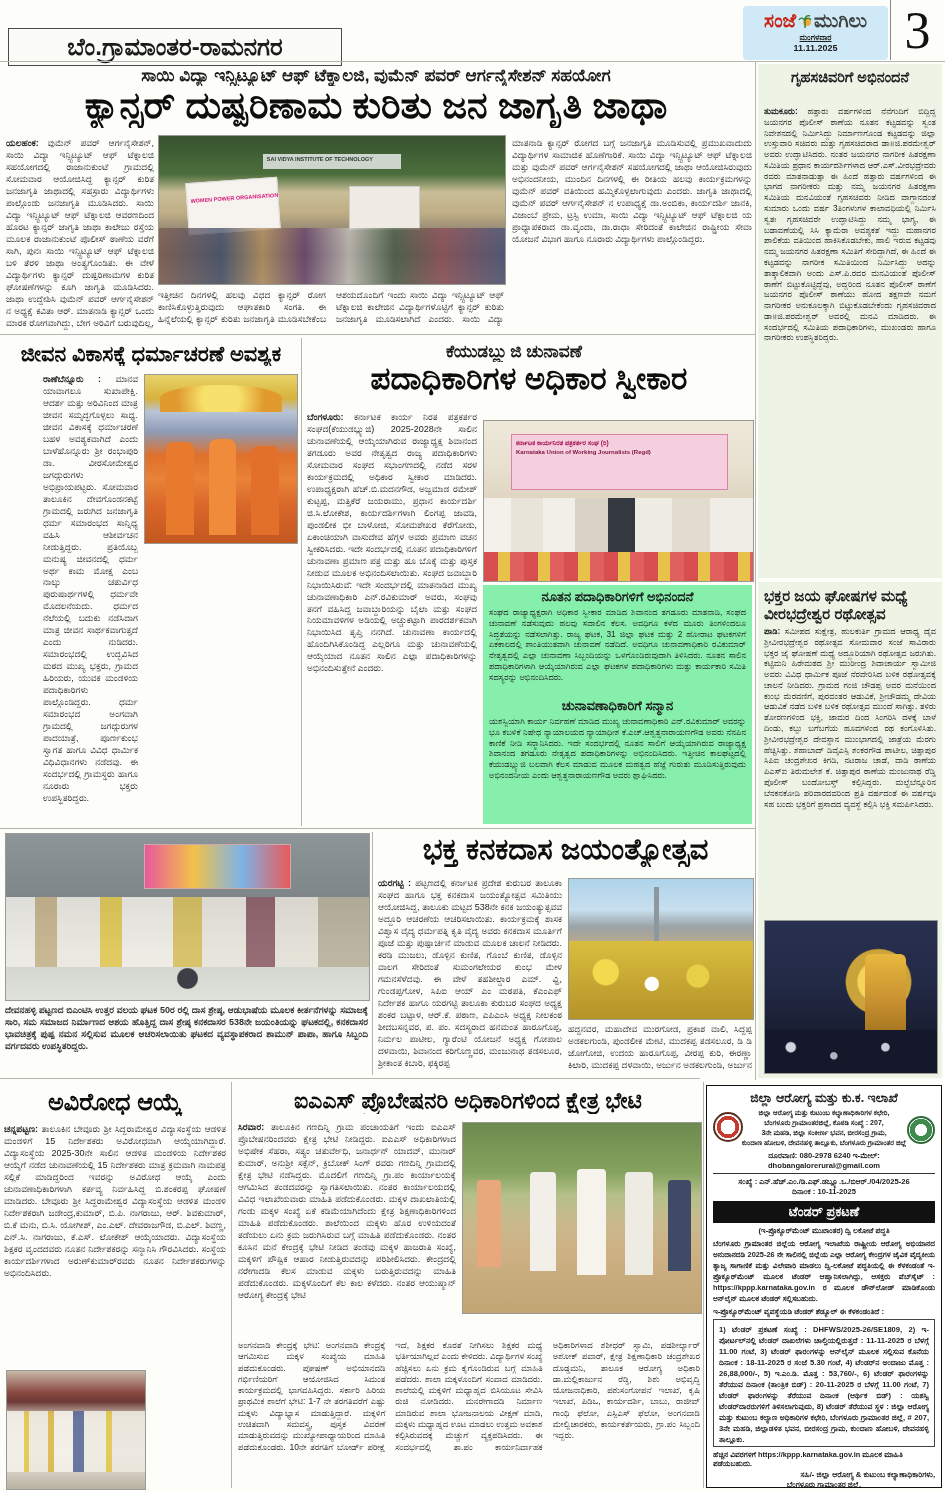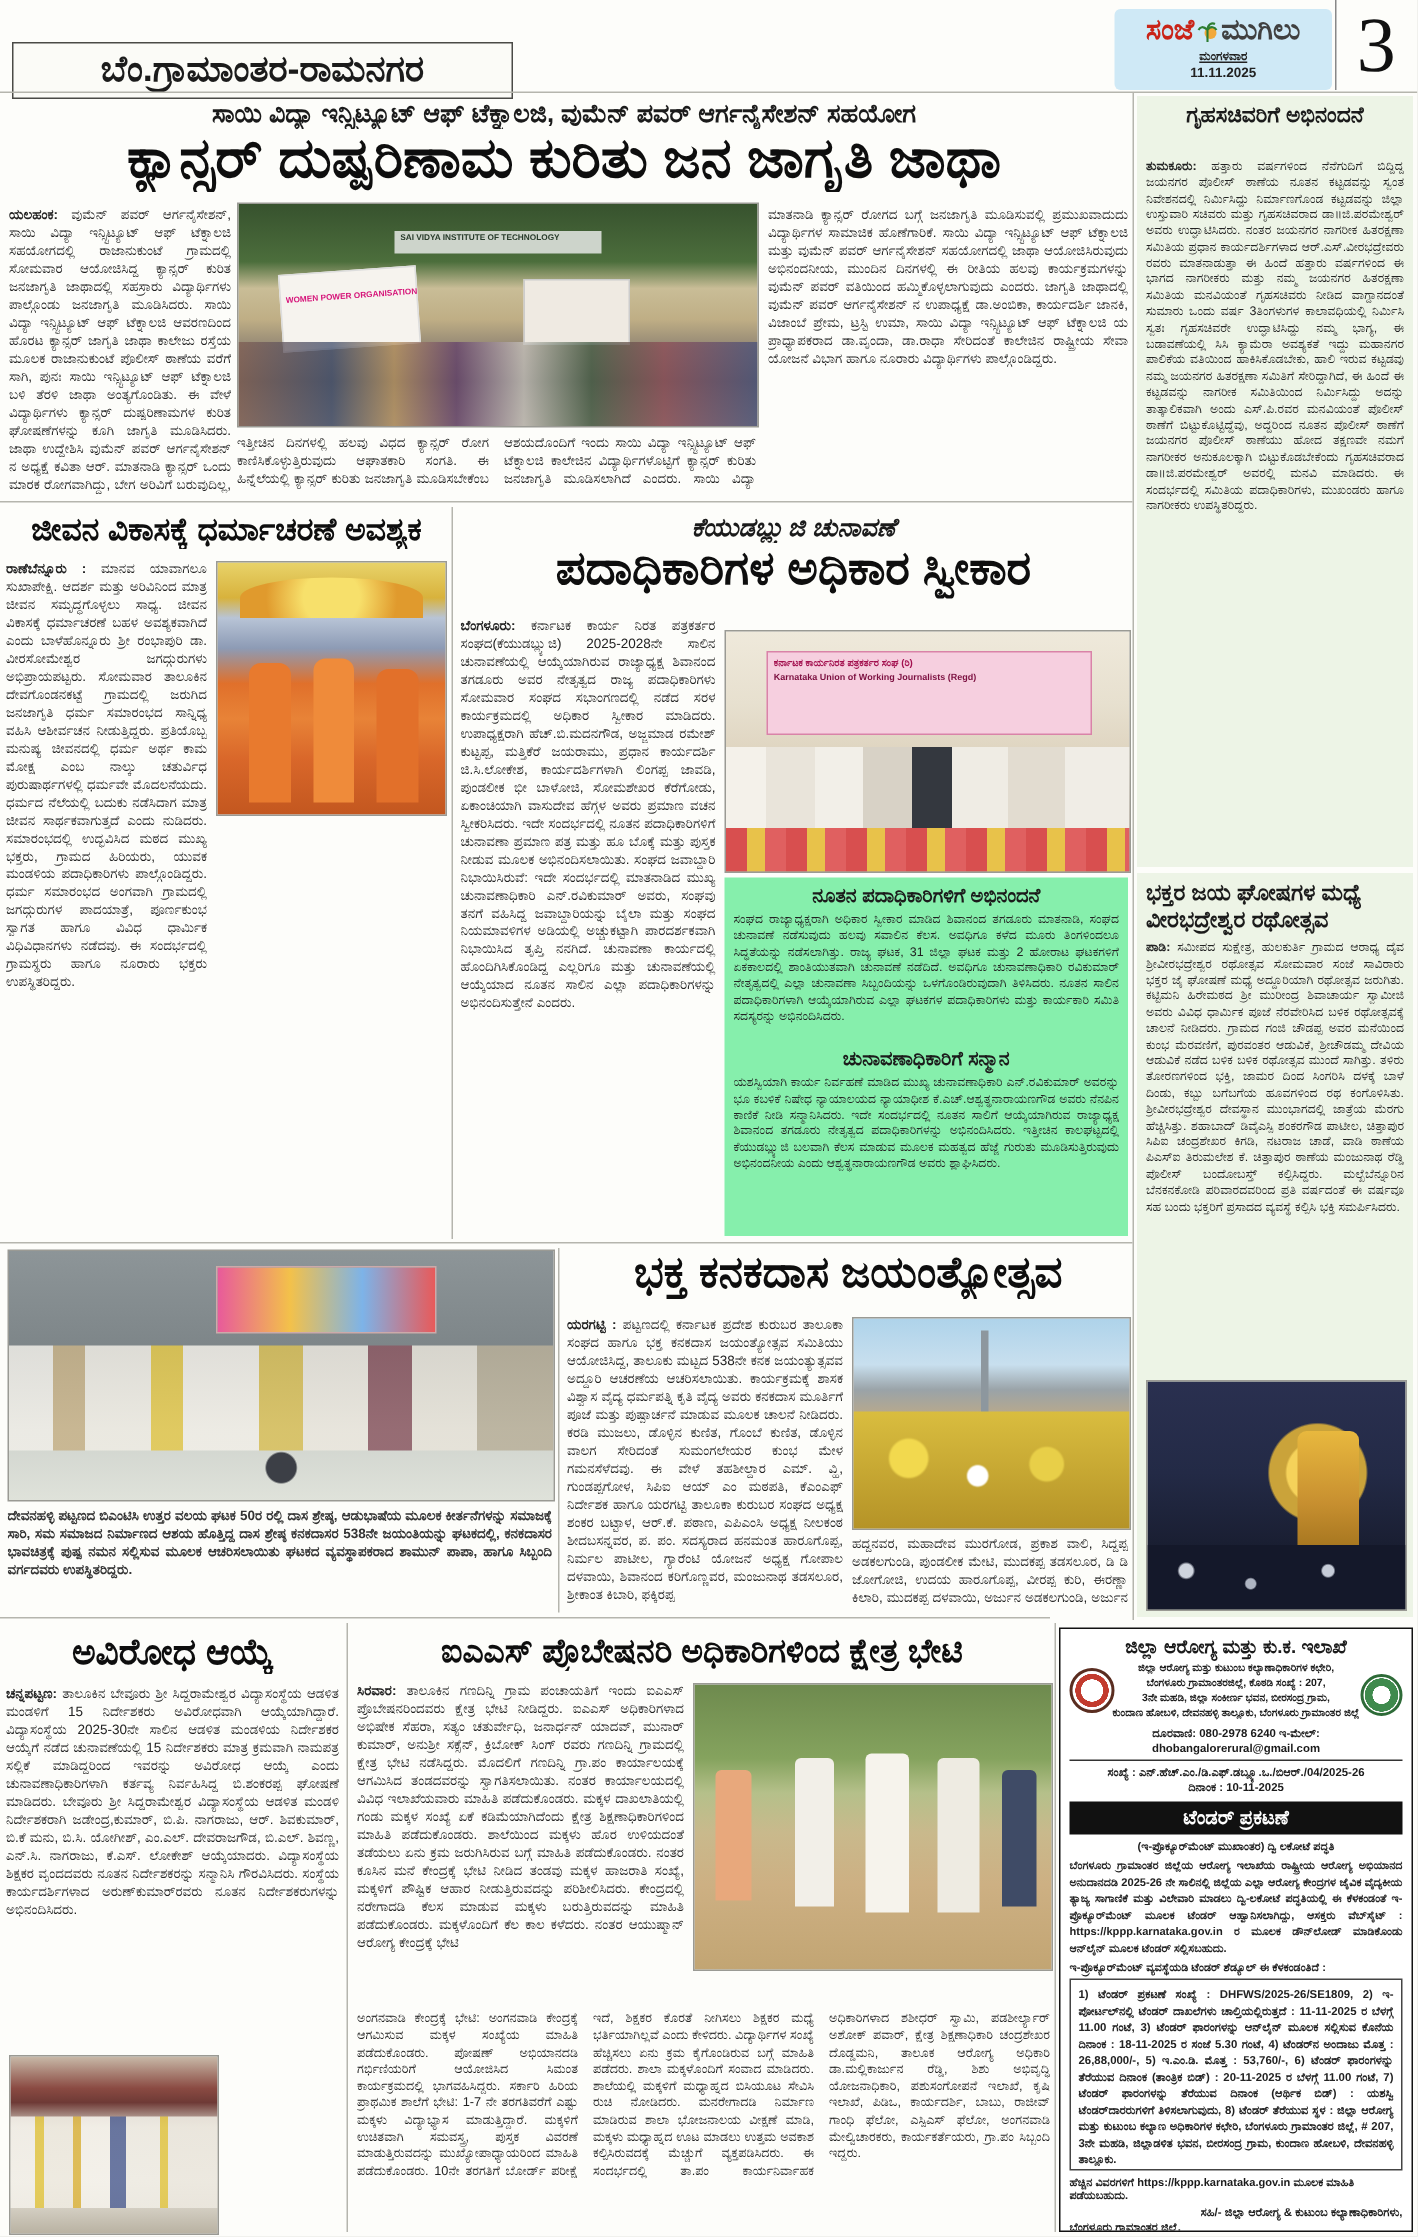--- a/index.html
+++ b/index.html
@@ -74,28 +74,28 @@
   <div class="abs hline" style="left:0;top:334px;width:755px;"></div>
 
   <div class="abs headline" style="left:4px;top:342px;width:294px;font-size:21px;text-align:center;">ಜೀವನ ವಿಕಾಸಕ್ಕೆ ಧರ್ಮಾಚರಣೆ ಅವಶ್ಯಕ</div>
   <div class="abs" style="left:4px;top:374px;width:294px;height:448px;overflow:hidden;">
     <div class="photo" style="position:relative;float:right;width:152px;height:168px;margin:0 0 4px 6px;background:linear-gradient(180deg,#e8d36a 0%,#d8b23c 14%,#b8c4d6 22%,#8d9bb5 34%,#e0702b 48%,#e88337 62%,#d9672a 78%,#c3571f 100%);">
       <div class="abs" style="left:10%;top:6%;width:80%;height:16%;background:radial-gradient(circle at 50% 50%,#f7e06b 0 30%,#e09a2d 70%);border-radius:50% 50% 0 0;"></div>
       <div class="abs" style="left:14%;top:40%;width:18%;height:55%;background:#e87a2e;border-radius:8px 8px 0 0;"></div>
       <div class="abs" style="left:42%;top:38%;width:18%;height:57%;background:#ef8b3a;border-radius:8px 8px 0 0;"></div>
       <div class="abs" style="left:70%;top:42%;width:18%;height:53%;background:#e2702a;border-radius:8px 8px 0 0;"></div>
     </div>
-    <div class="body-text" style="height:100%;">
+    <div class="body-text" style="height:100%;margin-left:39px;">
       <span class="dateline">ರಾಣೆಬೆನ್ನೂರು :</span>
       <span>ಮಾನವ ಯಾವಾಗಲೂ ಸುಖಾಪೇಕ್ಷಿ. ಆದರ್ಶ ಮತ್ತು ಅರಿವಿನಿಂದ ಮಾತ್ರ ಜೀವನ ಸಮೃದ್ಧಗೊಳ್ಳಲು ಸಾಧ್ಯ. ಜೀವನ ವಿಕಾಸಕ್ಕೆ ಧರ್ಮಾಚರಣೆ ಬಹಳ ಅವಶ್ಯಕವಾಗಿದೆ ಎಂದು ಬಾಳೆಹೊನ್ನೂರು ಶ್ರೀ ರಂಭಾಪುರಿ ಡಾ. ವೀರಸೋಮೇಶ್ವರ ಜಗದ್ಗುರುಗಳು ಅಭಿಪ್ರಾಯಪಟ್ಟರು. ಸೋಮವಾರ ತಾಲೂಕಿನ ದೇವಗೊಂಡನಕಟ್ಟೆ ಗ್ರಾಮದಲ್ಲಿ ಜರುಗಿದ ಜನಜಾಗೃತಿ ಧರ್ಮ ಸಮಾರಂಭದ ಸಾನ್ನಿಧ್ಯ ವಹಿಸಿ ಆಶೀರ್ವಚನ ನೀಡುತ್ತಿದ್ದರು. ಪ್ರತಿಯೊಬ್ಬ ಮನುಷ್ಯ ಜೀವನದಲ್ಲಿ ಧರ್ಮ ಅರ್ಥ ಕಾಮ ಮೋಕ್ಷ ಎಂಬ ನಾಲ್ಕು ಚತುರ್ವಿಧ ಪುರುಷಾರ್ಥಗಳಲ್ಲಿ ಧರ್ಮವೇ ಮೊದಲನೆಯದು. ಧರ್ಮದ ನೆಲೆಯಲ್ಲಿ ಬದುಕು ನಡೆಸಿದಾಗ ಮಾತ್ರ ಜೀವನ ಸಾರ್ಥಕವಾಗುತ್ತದೆ ಎಂದು ನುಡಿದರು. ಸಮಾರಂಭದಲ್ಲಿ ಉದ್ಭವಿಸಿದ ಮಠದ ಮುಖ್ಯ ಭಕ್ತರು, ಗ್ರಾಮದ ಹಿರಿಯರು, ಯುವಕ ಮಂಡಳಿಯ ಪದಾಧಿಕಾರಿಗಳು ಪಾಲ್ಗೊಂಡಿದ್ದರು. ಧರ್ಮ ಸಮಾರಂಭದ ಅಂಗವಾಗಿ ಗ್ರಾಮದಲ್ಲಿ ಜಗದ್ಗುರುಗಳ ಪಾದಯಾತ್ರೆ, ಪೂರ್ಣಕುಂಭ ಸ್ವಾಗತ ಹಾಗೂ ವಿವಿಧ ಧಾರ್ಮಿಕ ವಿಧಿವಿಧಾನಗಳು ನಡೆದವು. ಈ ಸಂದರ್ಭದಲ್ಲಿ ಗ್ರಾಮಸ್ಥರು ಹಾಗೂ ನೂರಾರು ಭಕ್ತರು ಉಪಸ್ಥಿತರಿದ್ದರು.</span>
     </div>
   </div>
   <div class="abs vline" style="left:301px;top:338px;height:488px;"></div>
 
-  <div class="abs kicker" style="left:305px;top:342px;width:448px;font-size:17px;font-style:italic;">ಕೆಯುಡಬ್ಲ್ಯುಜಿ ಚುನಾವಣೆ</div>
+  <div class="abs kicker" style="left:290px;top:342px;width:448px;font-size:17px;">ಕೆಯುಡಬ್ಲ್ಯುಜಿ ಚುನಾವಣೆ</div>
   <div class="abs headline center" style="left:305px;top:360px;width:448px;font-size:31px;line-height:1.25;">ಪದಾಧಿಕಾರಿಗಳ ಅಧಿಕಾರ ಸ್ವೀಕಾರ</div>
 
   <div class="abs body-text" style="left:307px;top:412px;width:170px;height:412px;">
     <span class="dateline">ಬೆಂಗಳೂರು:</span>
     <span>ಕರ್ನಾಟಕ ಕಾರ್ಯ ನಿರತ ಪತ್ರಕರ್ತರ ಸಂಘದ(ಕೆಯುಡಬ್ಲ್ಯುಜಿ) 2025-2028ನೇ ಸಾಲಿನ ಚುನಾವಣೆಯಲ್ಲಿ ಆಯ್ಕೆಯಾಗಿರುವ ರಾಜ್ಯಾಧ್ಯಕ್ಷ ಶಿವಾನಂದ ತಗಡೂರು ಅವರ ನೇತೃತ್ವದ ರಾಜ್ಯ ಪದಾಧಿಕಾರಿಗಳು ಸೋಮವಾರ ಸಂಘದ ಸಭಾಂಗಣದಲ್ಲಿ ನಡೆದ ಸರಳ ಕಾರ್ಯಕ್ರಮದಲ್ಲಿ ಅಧಿಕಾರ ಸ್ವೀಕಾರ ಮಾಡಿದರು. ಉಪಾಧ್ಯಕ್ಷರಾಗಿ ಹೆಚ್.ಬಿ.ಮದನಗೌಡ, ಅಜ್ಜಮಾಡ ರಮೇಶ್ ಕುಟ್ಟಪ್ಪ, ಮತ್ತಿಕೆರೆ ಜಯರಾಮು, ಪ್ರಧಾನ ಕಾರ್ಯದರ್ಶಿ ಜಿ.ಸಿ.ಲೋಕೇಶ, ಕಾರ್ಯದರ್ಶಿಗಳಾಗಿ ಲಿಂಗಪ್ಪ ಜಾವಡಿ, ಪುಂಡಲೀಕ ಭೀ ಬಾಳೋಜಿ, ಸೋಮಶೇಖರ ಕೆರೆಗೋಡು, ಏಕಾಂಚಿಯಾಗಿ ವಾಸುದೇವ ಹೆಗ್ಗಳ ಅವರು ಪ್ರಮಾಣ ವಚನ ಸ್ವೀಕರಿಸಿದರು. ಇದೇ ಸಂದರ್ಭದಲ್ಲಿ ನೂತನ ಪದಾಧಿಕಾರಿಗಳಿಗೆ ಚುನಾವಣಾ ಪ್ರಮಾಣ ಪತ್ರ ಮತ್ತು ಹೂ ಬೊಕ್ಕೆ ಮತ್ತು ಪುಸ್ತಕ ನೀಡುವ ಮೂಲಕ ಅಭಿನಂದಿಸಲಾಯಿತು. ಸಂಘದ ಜವಾಬ್ದಾರಿ ನಿಭಾಯಿಸಿರುವೆ: ಇದೇ ಸಂದರ್ಭದಲ್ಲಿ ಮಾತನಾಡಿದ ಮುಖ್ಯ ಚುನಾವಣಾಧಿಕಾರಿ ಎನ್.ರವಿಕುಮಾರ್ ಅವರು, ಸಂಘವು ತನಗೆ ವಹಿಸಿದ್ದ ಜವಾಬ್ದಾರಿಯನ್ನು ಬೈಲಾ ಮತ್ತು ಸಂಘದ ನಿಯಮಾವಳಿಗಳ ಅಡಿಯಲ್ಲಿ ಅಚ್ಚುಕಟ್ಟಾಗಿ ಪಾರದರ್ಶಕವಾಗಿ ನಿಭಾಯಿಸಿದ ತೃಪ್ತಿ ನನಗಿದೆ. ಚುನಾವಣಾ ಕಾರ್ಯದಲ್ಲಿ ಹೊಂದಿಗಿಸಿಕೊಂಡಿದ್ದ ಎಲ್ಲರಿಗೂ ಮತ್ತು ಚುನಾವಣೆಯಲ್ಲಿ ಆಯ್ಕೆಯಾದ ನೂತನ ಸಾಲಿನ ಎಲ್ಲಾ ಪದಾಧಿಕಾರಿಗಳನ್ನು ಅಭಿನಂದಿಸುತ್ತೇನೆ ಎಂದರು.</span>
   </div>
 
   <div class="photo" style="left:483px;top:420px;width:269px;height:160px;background:linear-gradient(180deg,#efe9db 0%,#e7e0cf 30%,#ddd2bd 55%,#8a6a4a 82%,#6e4f33 100%);">
     <div class="abs" style="left:10%;top:8%;width:80%;height:34%;background:#f6cfdf;border:1px solid #d983a8;">
       <div class="overlay" style="left:4px;top:4px;font-size:6.5px;color:#a3114f;">ಕರ್ನಾಟಕ ಕಾರ್ಯನಿರತ ಪತ್ರಕರ್ತರ ಸಂಘ (ರಿ)</div>
@@ -202,17 +202,17 @@
     <div class="t" style="font-size:7.4px;font-weight:bold;margin-top:3px;">(ಇ-ಪ್ರೊಕ್ಯೂರ್‌ಮೆಂಟ್ ಮುಖಾಂತರ) ದ್ವಿ ಲಕೋಟೆ ಪದ್ಧತಿ</div>
     <div style="font-size:7.4px;line-height:1.5;text-align:justify;font-weight:bold;color:#222;margin-top:3px;">ಬೆಂಗಳೂರು ಗ್ರಾಮಾಂತರ ಜಿಲ್ಲೆಯ ಆರೋಗ್ಯ ಇಲಾಖೆಯ ರಾಷ್ಟ್ರೀಯ ಆರೋಗ್ಯ ಅಭಿಯಾನದ ಅನುದಾನದಡಿ 2025-26 ನೇ ಸಾಲಿನಲ್ಲಿ ಜಿಲ್ಲೆಯ ಎಲ್ಲಾ ಆರೋಗ್ಯ ಕೇಂದ್ರಗಳ ಜೈವಿಕ ವೈದ್ಯಕೀಯ ತ್ಯಾಜ್ಯ ಸಾಗಾಣಿಕೆ ಮತ್ತು ವಿಲೇವಾರಿ ಮಾಡಲು ದ್ವಿ-ಲಕೋಟೆ ಪದ್ಧತಿಯಲ್ಲಿ ಈ ಕೆಳಕಂಡಂತೆ ಇ-ಪ್ರೊಕ್ಯೂರ್‌ಮೆಂಟ್ ಮೂಲಕ ಟೆಂಡರ್ ಆಹ್ವಾನಿಸಲಾಗಿದ್ದು, ಆಸಕ್ತರು ವೆಬ್‌ಸೈಟ್ : https://kppp.karnataka.gov.in ರ ಮೂಲಕ ಡೌನ್‌ಲೋಡ್ ಮಾಡಿಕೊಂಡು ಆನ್‌ಲೈನ್ ಮೂಲಕ ಟೆಂಡರ್ ಸಲ್ಲಿಸಬಹುದು.</div>
     <div style="font-size:7.4px;font-weight:bold;margin-top:3px;">ಇ-ಪ್ರೊಕ್ಯೂರ್‌ಮೆಂಟ್ ವ್ಯವಸ್ಥೆಯಡಿ ಟೆಂಡರ್ ಶೆಡ್ಯೂಲ್ ಈ ಕೆಳಕಂಡಂತಿದೆ :</div>
     <div class="aditems" style="margin-top:3px;height:118px;">1) ಟೆಂಡರ್ ಪ್ರಕಟಣೆ ಸಂಖ್ಯೆ : DHFWS/2025-26/SE1809, 2) ಇ-ಪೋರ್ಟಲ್‌ನಲ್ಲಿ ಟೆಂಡರ್ ದಾಖಲೆಗಳು ಚಾಲ್ತಿಯಲ್ಲಿರುತ್ತದೆ : 11-11-2025 ರ ಬೆಳಗ್ಗೆ 11.00 ಗಂಟೆ, 3) ಟೆಂಡರ್ ಫಾರಂಗಳನ್ನು ಆನ್‌ಲೈನ್ ಮೂಲಕ ಸಲ್ಲಿಸುವ ಕೊನೆಯ ದಿನಾಂಕ : 18-11-2025 ರ ಸಂಜೆ 5.30 ಗಂಟೆ, 4) ಟೆಂಡರ್‌ನ ಅಂದಾಜು ಮೊತ್ತ : 26,88,000/-, 5) ಇ.ಎಂ.ಡಿ. ಮೊತ್ತ : 53,760/-, 6) ಟೆಂಡರ್ ಫಾರಂಗಳನ್ನು ತೆರೆಯುವ ದಿನಾಂಕ (ತಾಂತ್ರಿಕ ಬಿಡ್) : 20-11-2025 ರ ಬೆಳಗ್ಗೆ 11.00 ಗಂಟೆ, 7) ಟೆಂಡರ್ ಫಾರಂಗಳನ್ನು ತೆರೆಯುವ ದಿನಾಂಕ (ಆರ್ಥಿಕ ಬಿಡ್) : ಯಶಸ್ವಿ ಟೆಂಡರ್‌ದಾರರುಗಳಿಗೆ ತಿಳಿಸಲಾಗುವುದು, 8) ಟೆಂಡರ್ ತೆರೆಯುವ ಸ್ಥಳ : ಜಿಲ್ಲಾ ಆರೋಗ್ಯ ಮತ್ತು ಕುಟುಂಬ ಕಲ್ಯಾಣ ಅಧಿಕಾರಿಗಳ ಕಛೇರಿ, ಬೆಂಗಳೂರು ಗ್ರಾಮಾಂತರ ಜಿಲ್ಲೆ, # 207, 3ನೇ ಮಹಡಿ, ಜಿಲ್ಲಾಡಳಿತ ಭವನ, ಬೀರಸಂದ್ರ ಗ್ರಾಮ, ಕುಂದಾಣ ಹೋಬಳಿ, ದೇವನಹಳ್ಳಿ ತಾಲ್ಲೂಕು.</div>
     <div style="font-size:7.4px;font-weight:bold;margin-top:3px;">
       <span>ಹೆಚ್ಚಿನ ವಿವರಗಳಿಗೆ</span>
       <span style="font-weight:900;">https://kppp.karnataka.gov.in</span>
       <span>ಮೂಲಕ ಮಾಹಿತಿ ಪಡೆಯಬಹುದು.</span>
     </div>
     <div style="text-align:right;font-size:7.6px;font-weight:900;margin-top:2px;">ಸಹಿ/- ಜಿಲ್ಲಾ ಆರೋಗ್ಯ &amp; ಕುಟುಂಬ ಕಲ್ಯಾಣಾಧಿಕಾರಿಗಳು,</div>
-    <div style="text-align:left;font-size:7.6px;font-weight:900;">ಬೆಂಗಳೂರು ಗ್ರಾಮಾಂತರ ಜಿಲ್ಲೆ.</div>
+    <div style="text-align:center;font-size:7.6px;font-weight:900;">ಬೆಂಗಳೂರು ಗ್ರಾಮಾಂತರ ಜಿಲ್ಲೆ.</div>
 
   </div>
 
 </div>
 
 </body></html>

